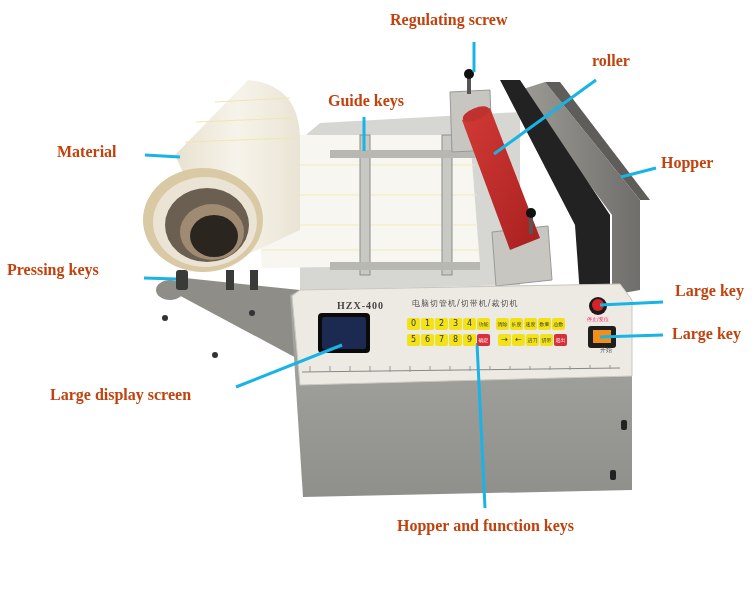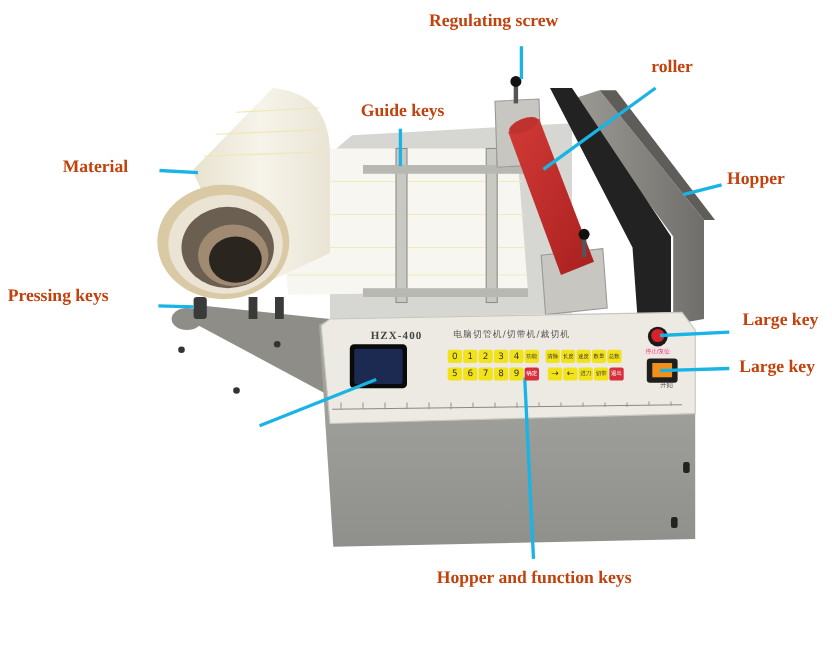--- a/index.html
+++ b/index.html
@@ -189,14 +189,15 @@
   <div class="key red" style="left:554px;top:334px;">退出</div>
 
   <div class="label" style="left:390px;top:12px;">Regulating screw</div>
   <div class="label" style="left:592px;top:53px;">roller</div>
   <div class="label" style="left:328px;top:93px;">Guide keys</div>
   <div class="label" style="left:57px;top:144px;text-align:center;">Material</div>
   <div class="label" style="left:661px;top:155px;">Hopper</div>
   <div class="label" style="left:7px;top:262px;">Pressing keys</div>
   <div class="label" style="left:675px;top:283px;">Large key</div>
   <div class="label" style="left:672px;top:326px;">Large key</div>
+  <div class="label" style="left:50px;top:387px;">Large display screen</div>
   <div class="label" style="left:397px;top:518px;">Hopper and function keys</div>
 </div>
 
 </body></html>

